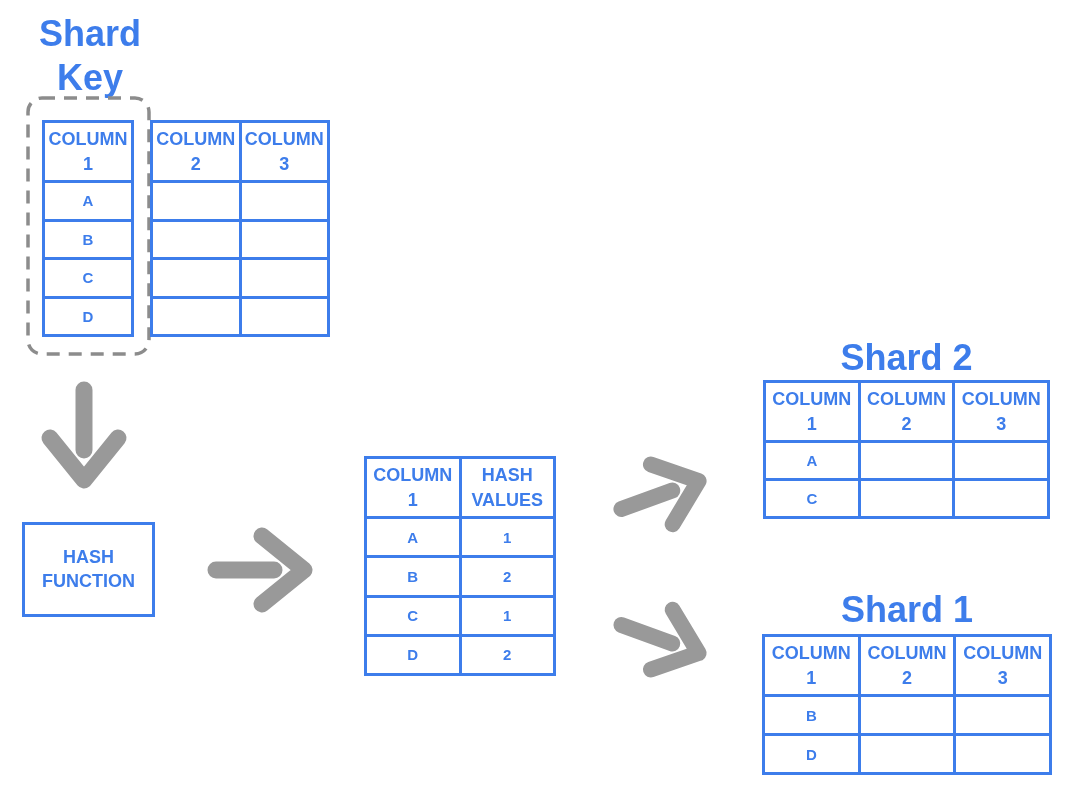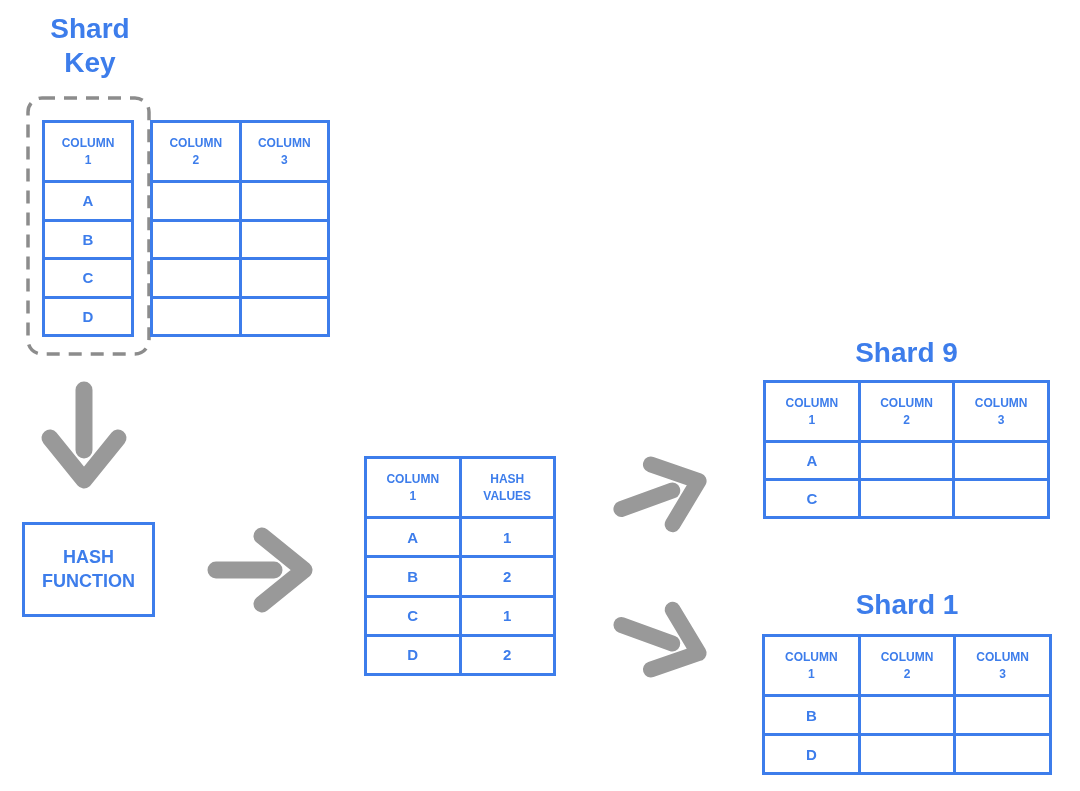--- a/index.html
+++ b/index.html
@@ -17,21 +17,21 @@
     height: 791px;
     background: #ffffff;
     overflow: hidden;
   }
 
   .abs { position: absolute; }
 
   .big-title {
     color: var(--accent);
     font-weight: bold;
-    font-size: 28px;
+    font-size: 36px;
     line-height: 1.22;
     text-align: center;
     white-space: pre-line;
     letter-spacing: 0px;
   }
 
   
   .dtable {
     position: absolute;
     display: flex;
@@ -48,21 +48,21 @@
     justify-content: center;
     text-align: center;
     color: var(--accent);
     font-weight: bold;
     font-size: 15px;
     background: #ffffff;
     min-width: 0;
   }
   .dcell + .dcell { border-left: 3px solid var(--accent); }
   .drow + .drow .dcell { border-top: 3px solid var(--accent); }
-  .dcell.hdr { font-size: 12px; line-height: 1.35; white-space: pre-line; }
+  .dcell.hdr { font-size: 18px; line-height: 1.35; white-space: pre-line; }
 
   
   .hash-box {
     position: absolute;
     border: 3px solid var(--accent);
     background: #ffffff;
     display: flex;
     align-items: center;
     justify-content: center;
     text-align: center;
@@ -180,21 +180,21 @@
     </svg>
   </div>
 
   <div class="abs rot-down" style="left:606px; top:596px; width:108px; height:86px;">
     <svg class="arrow-svg" width="108" height="86" viewBox="0 0 112 92">
       <line x1="12" y1="46" x2="70" y2="46" stroke="currentColor" stroke-width="17" stroke-linecap="round"></line>
       <path d="M58 12 L100 46 L58 80" fill="none" stroke="currentColor" stroke-width="17" stroke-linecap="round" stroke-linejoin="round"></path>
     </svg>
   </div>
 
-  <div class="abs big-title" style="left:763px; top:336px; width:287px;">Shard 9</div>
+  <div class="abs big-title" style="left:763px; top:336px; width:287px;">Shard 2</div>
 
   <div class="dtable" style="left:763px; top:380px; width:287px; height:139px;">
     <div class="drow header">
       <div class="dcell hdr">COLUMN
 1</div>
       <div class="dcell hdr">COLUMN
 2</div>
       <div class="dcell hdr">COLUMN
 3</div>
     </div>

